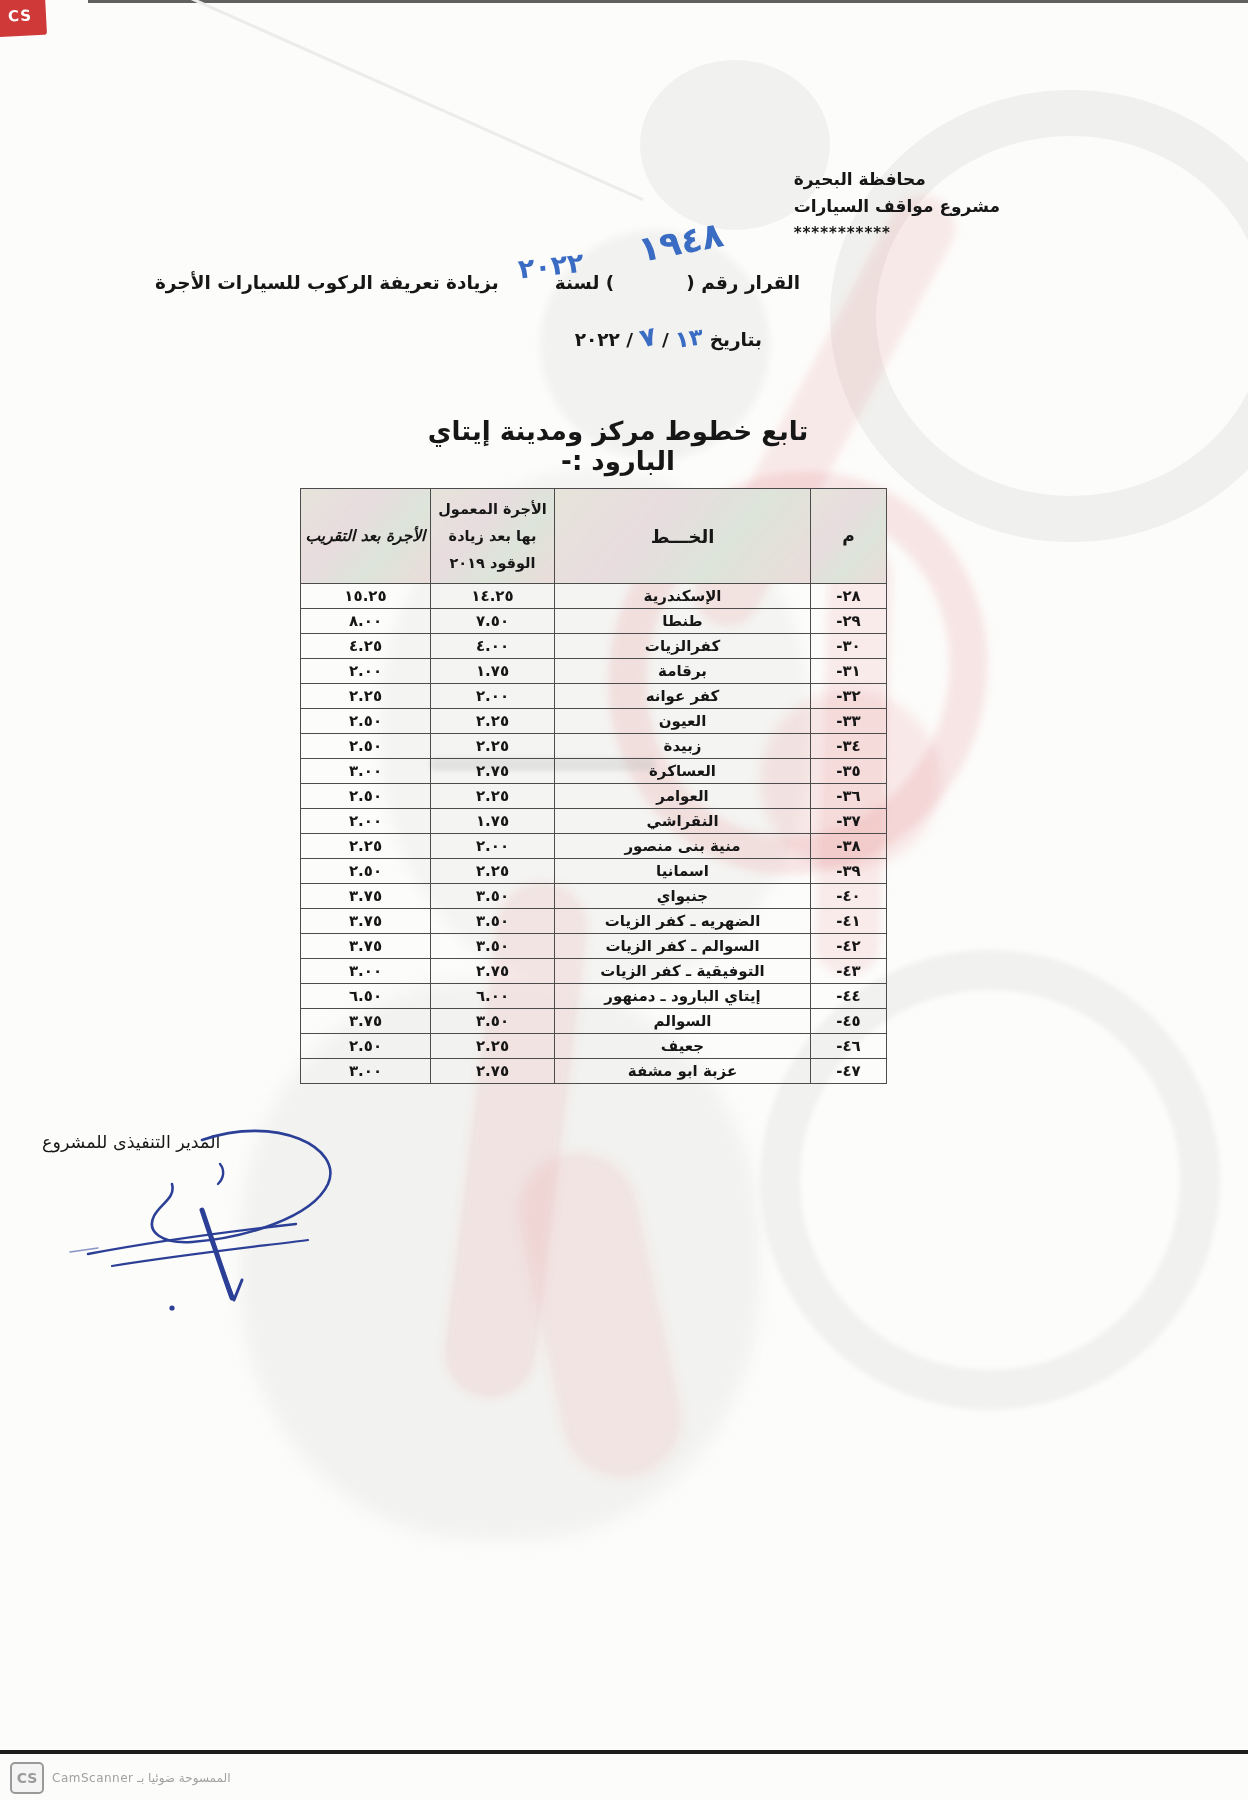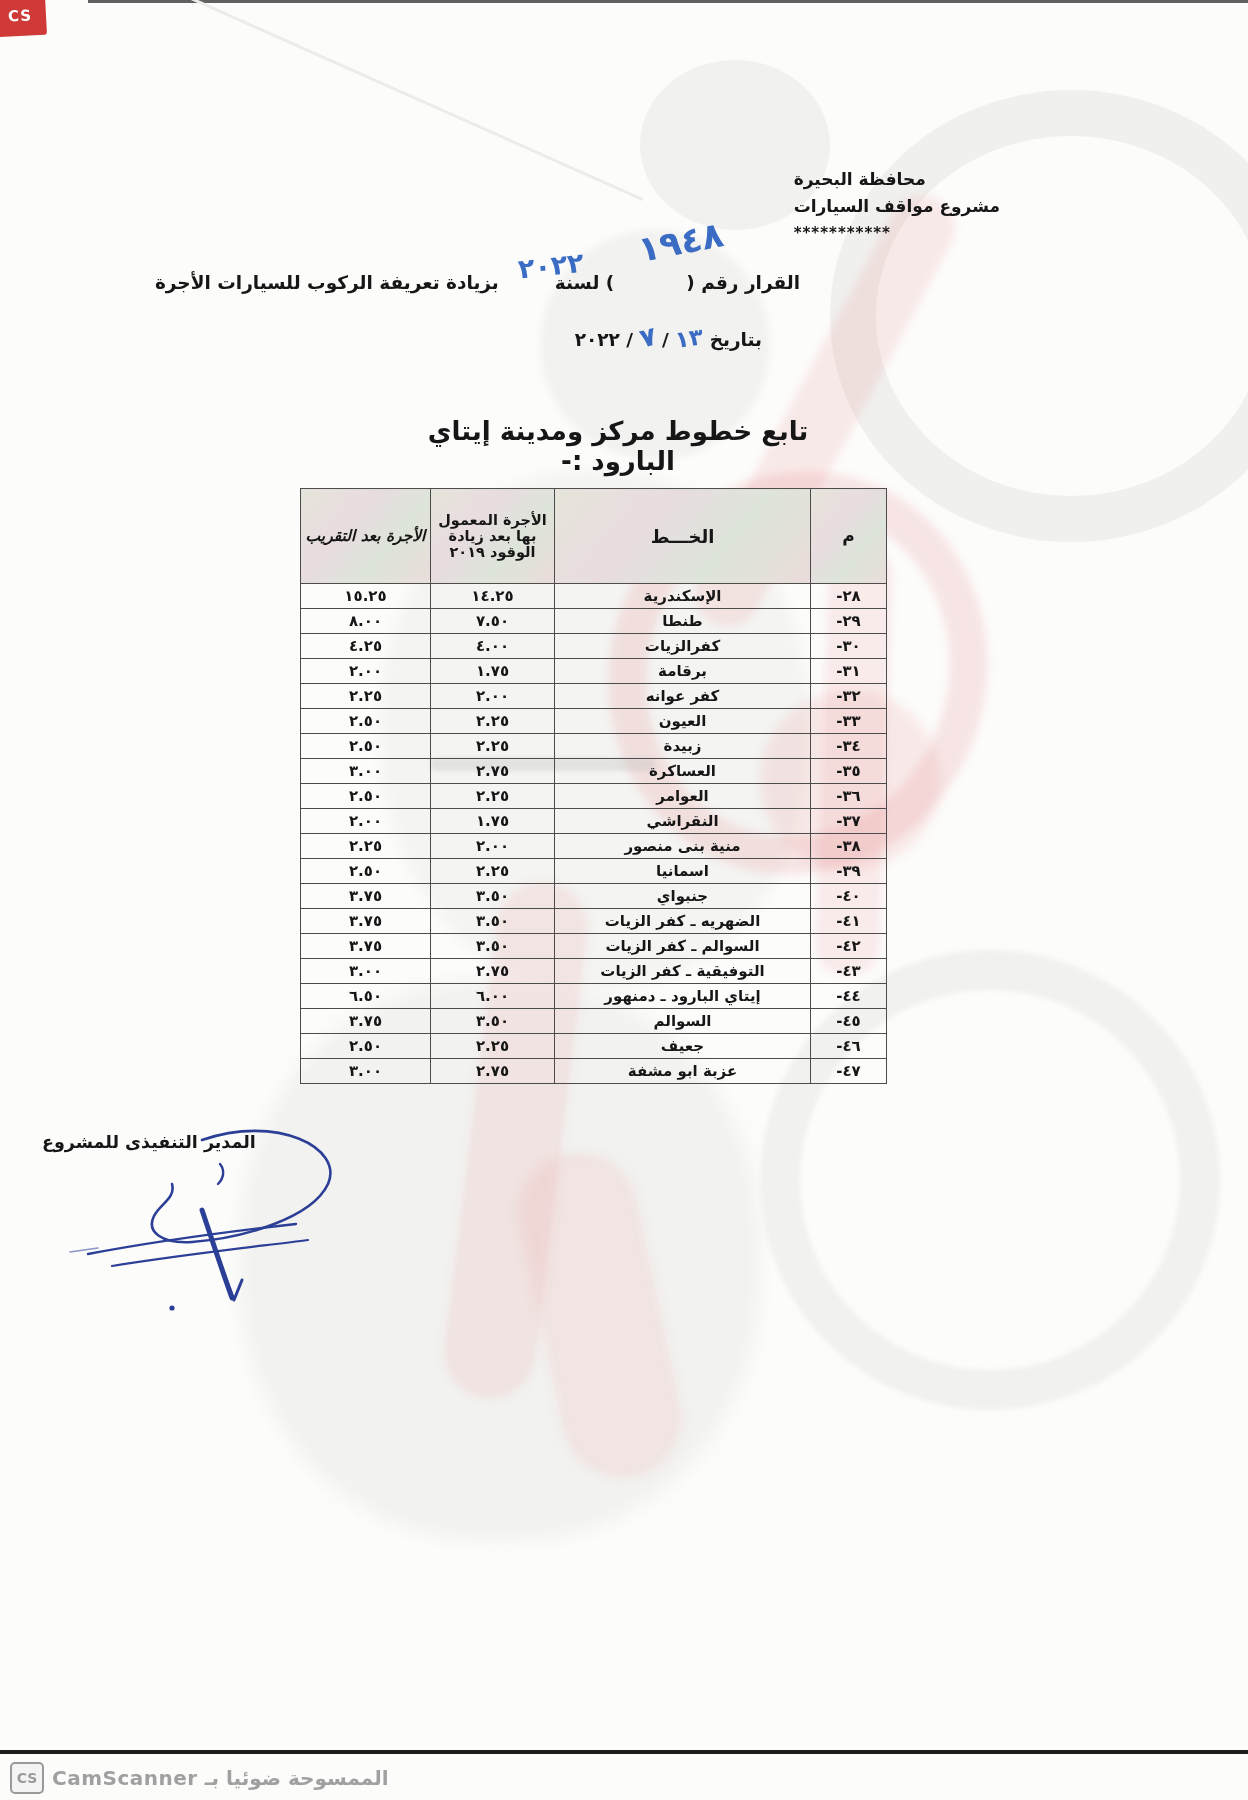--- a/index.html
+++ b/index.html
@@ -47,36 +47,36 @@
   
   .table-wrap{position:absolute;top:488px;left:300px;}
   table.fares{border-collapse:collapse;table-layout:fixed;width:586px;background:transparent;}
   table.fares th,table.fares td{border:1.4px solid #4c4c4c;padding:0 4px;}
   table.fares th{
     height:94px;font-weight:bold;vertical-align:middle;text-align:center;
     background:linear-gradient(130deg,#e6e4da 0%,#e8dcdf 35%,#dde4da 65%,#eadcda 100%);
   }
   th.h-no{font-size:17px;}
   th.h-line{font-size:18px;}
-  th.h-fare{font-size:14.5px;line-height:16px;}
+  th.h-fare{font-size:14.5px;line-height:27px;}
   th.h-rounded{font-size:15.5px;line-height:21px;padding:0 14px;font-style:italic;}
   table.fares td{height:24px;text-align:center;font-weight:bold;font-size:15px;line-height:1;white-space:nowrap;overflow:hidden;}
   td.col-no{font-size:14px;letter-spacing:2px;}
   td.col-fare,td.col-rounded{font-size:14.5px;letter-spacing:3px;}
   
-  .sig-title{position:absolute;top:1132px;left:42px;font-size:17.5px;font-weight:bold;white-space:nowrap;}
+  .sig-title{position:absolute;top:1132px;left:42px;font-size:17.5px;font-weight:normal;white-space:nowrap;}
   .sig-svg{position:absolute;top:1112px;left:52px;}
   
   .footer-line{position:absolute;top:1750px;left:0;width:1248px;height:4px;background:#1d1d1d;}
   .footer-bar{position:absolute;top:1762px;left:10px;display:flex;flex-direction:row;align-items:center;gap:8px;direction:ltr;}
   .cs-badge{
     width:30px;height:28px;border:2px solid #9a9a9a;border-radius:5px;color:#9a9a9a;background:#f4f4f4;
     font-weight:bold;font-size:14px;display:flex;align-items:center;justify-content:center;
   }
-  .footer-caption{direction:rtl;color:#a0a0a0;font-weight:bold;font-size:20px;letter-spacing:.5px;}
+  .footer-caption{direction:rtl;color:#a0a0a0;font-weight:normal;font-size:12px;letter-spacing:.5px;}
 </style>
 </head>
 <body>
 
 <div class="page">
 
   <div class="top-edge"></div>
   <div class="wm wm-g1"></div>
   <div class="wm wm-g2"></div>
   <div class="wm wm-g3"></div>

